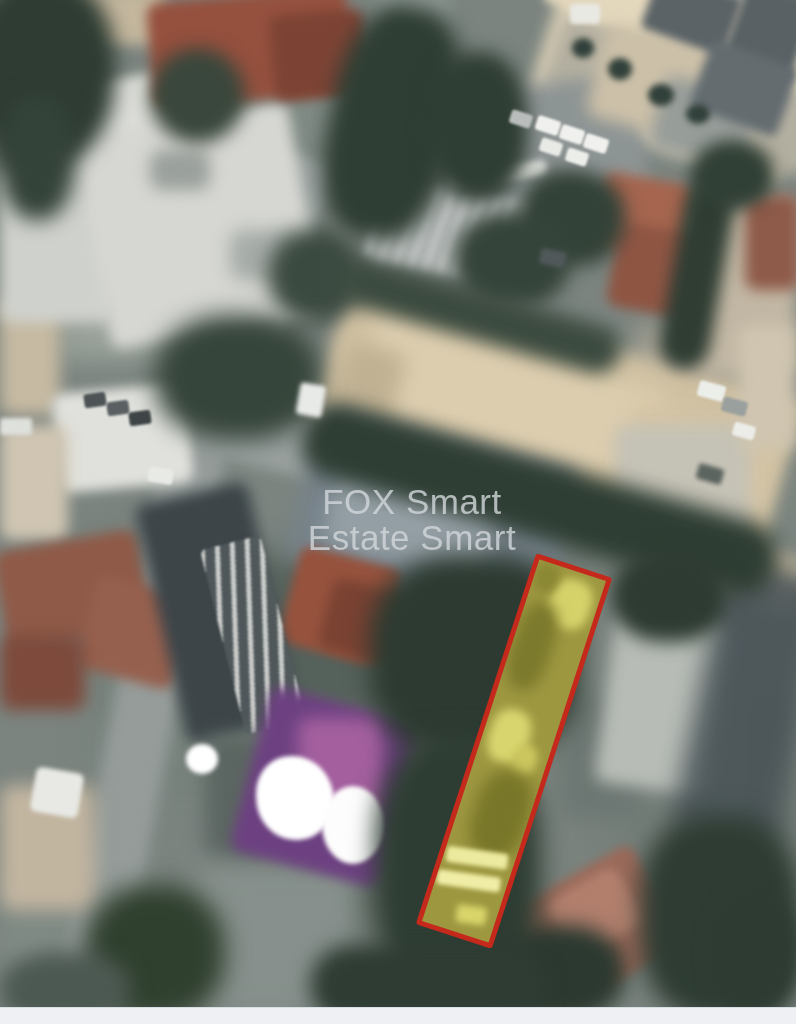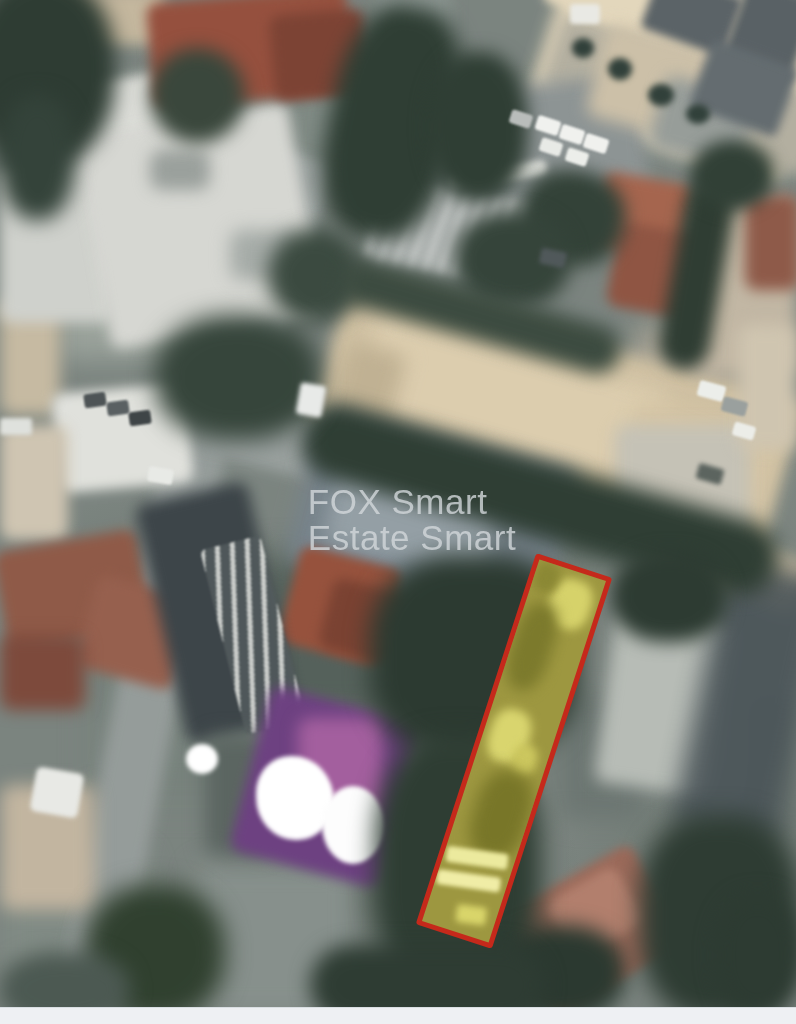--- a/index.html
+++ b/index.html
@@ -1,21 +1,21 @@
 <!DOCTYPE html>
 <html><head>
 <meta charset="utf-8">
 <style>
   html,body{margin:0;padding:0;background:#fff;}
   .stage{position:relative;width:796px;height:1024px;overflow:hidden;
          background:#7b847f;font-family:"Liberation Sans",sans-serif;}
   .b{position:absolute;border-radius:12px;}
   .tx{position:absolute;inset:0;}
   .watermark{position:absolute;left:412px;top:484px;transform:translateX(-50%);
-             font-size:35px;line-height:36px;font-weight:400;
+             text-align:center;font-size:35px;line-height:36px;font-weight:400;
              letter-spacing:.5px;white-space:nowrap;z-index:60;}
   .plot{position:absolute;left:474px;top:556px;width:70px;height:380px;
         transform:rotate(18deg);border:5px solid #c5291b;border-radius:3px;
         overflow:hidden;z-index:50;background:#9d9740;}
   .plot .b{border-radius:40%;}
   .strip{position:absolute;left:0;top:1007px;width:796px;height:17px;
          background:#eef0f3;border-top:1px solid #d9dee2;z-index:70;}
 </style>
 </head>
 <body>

